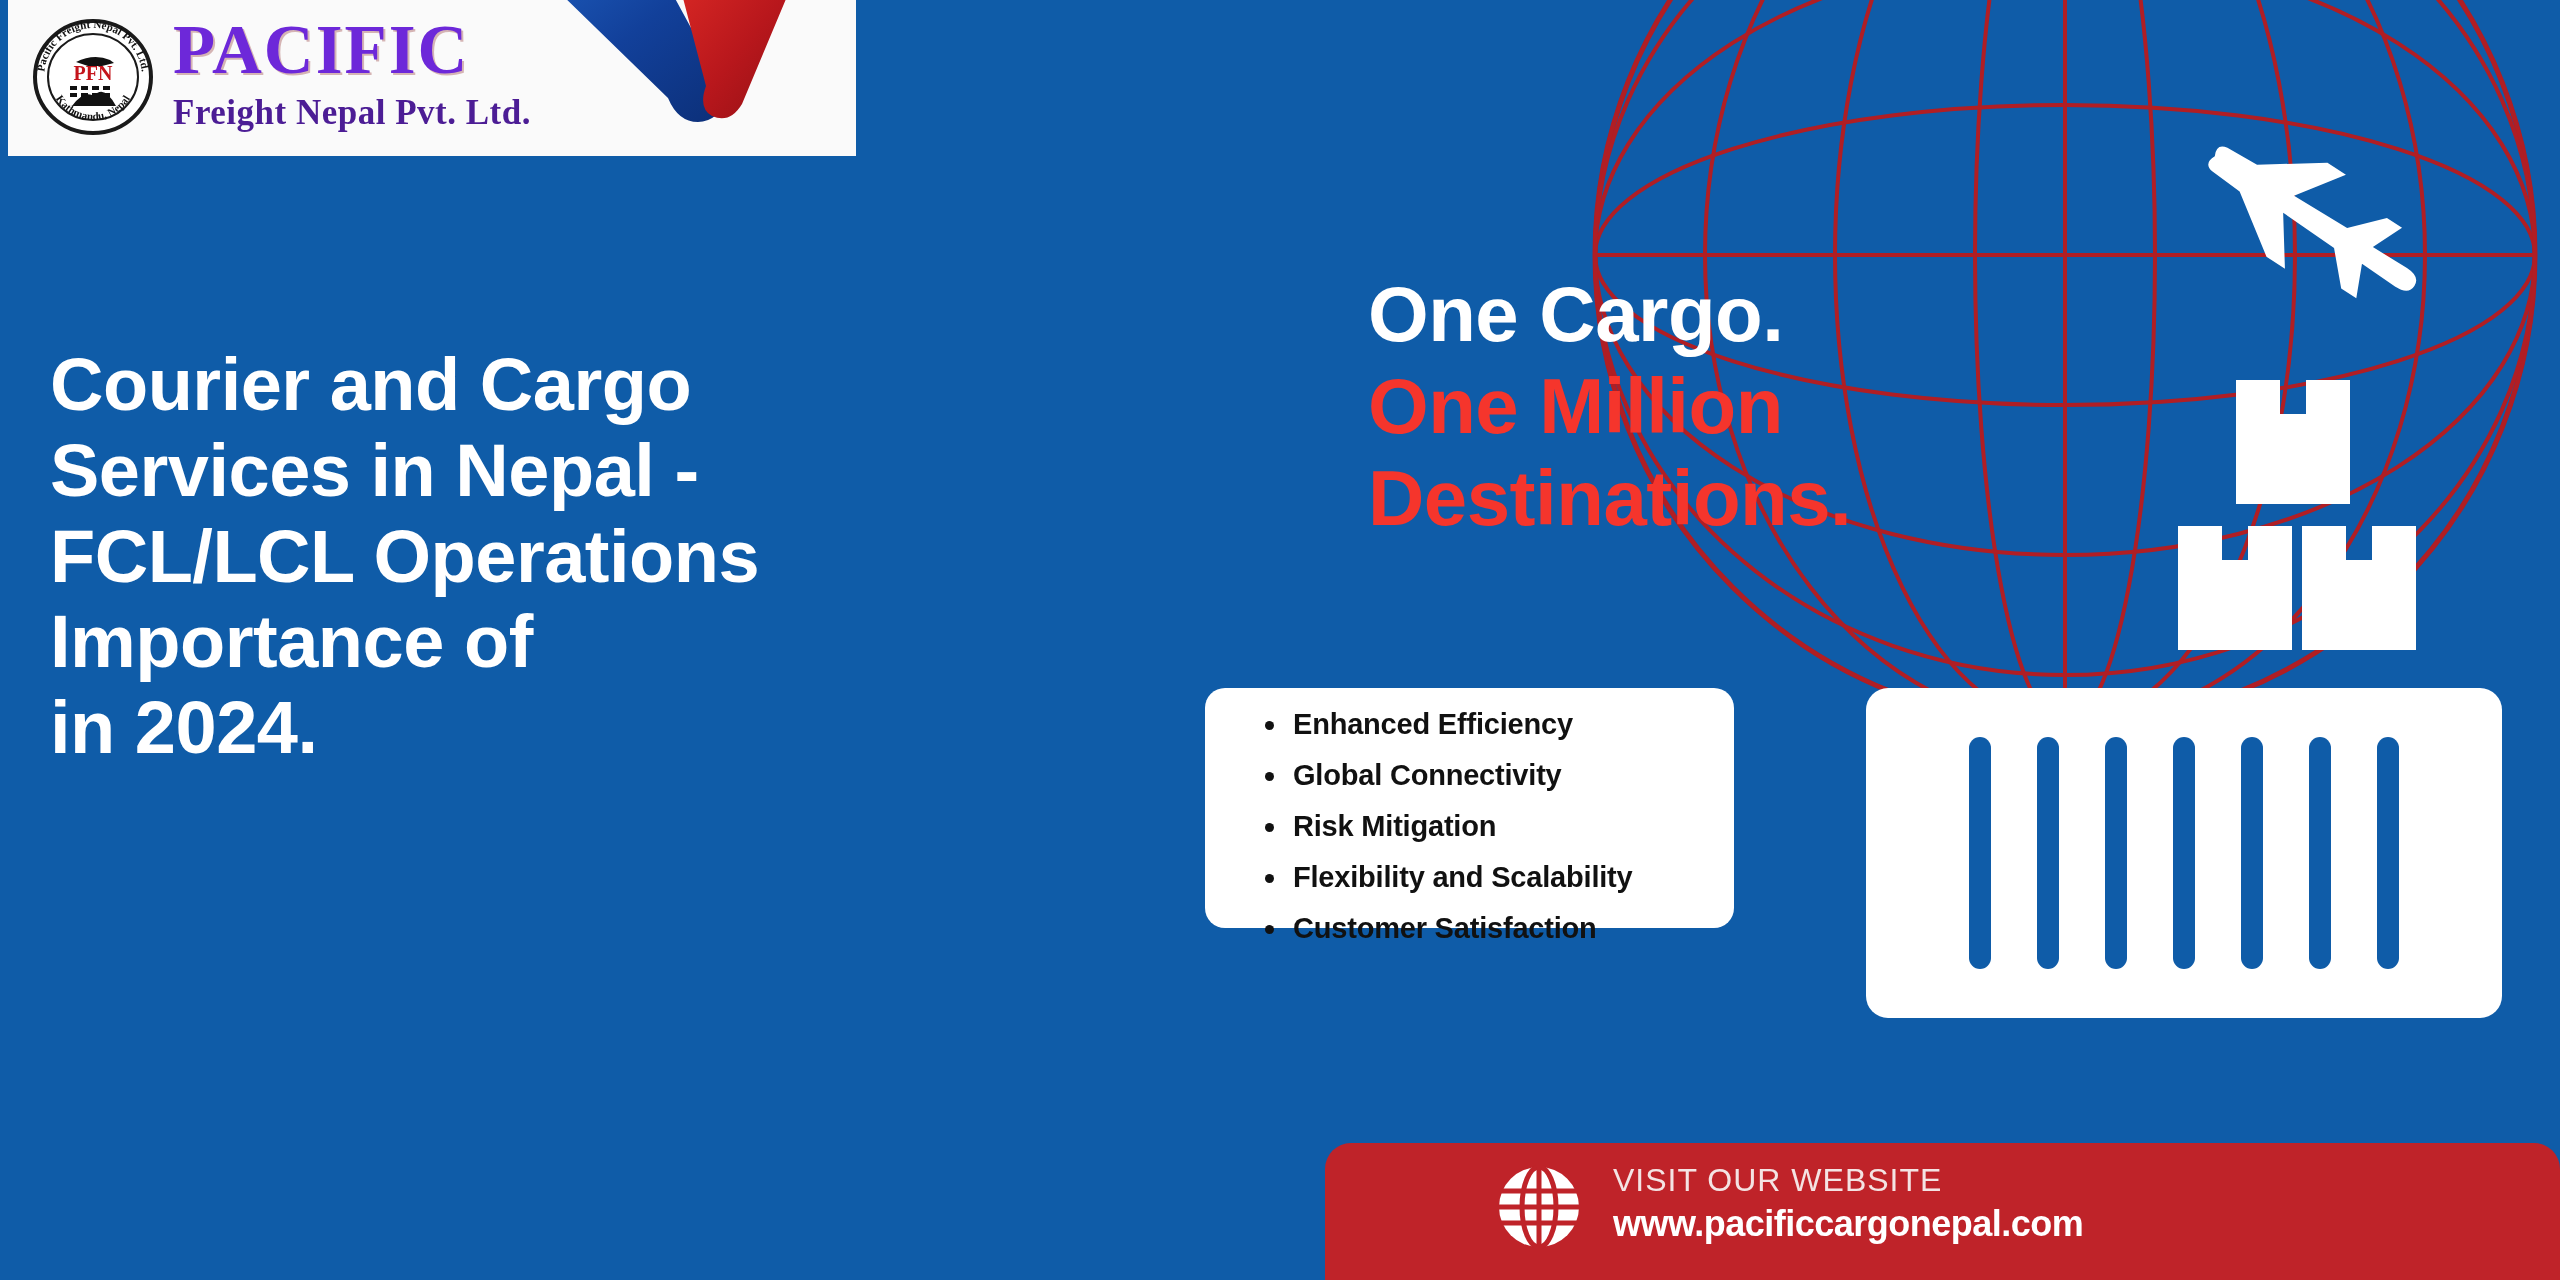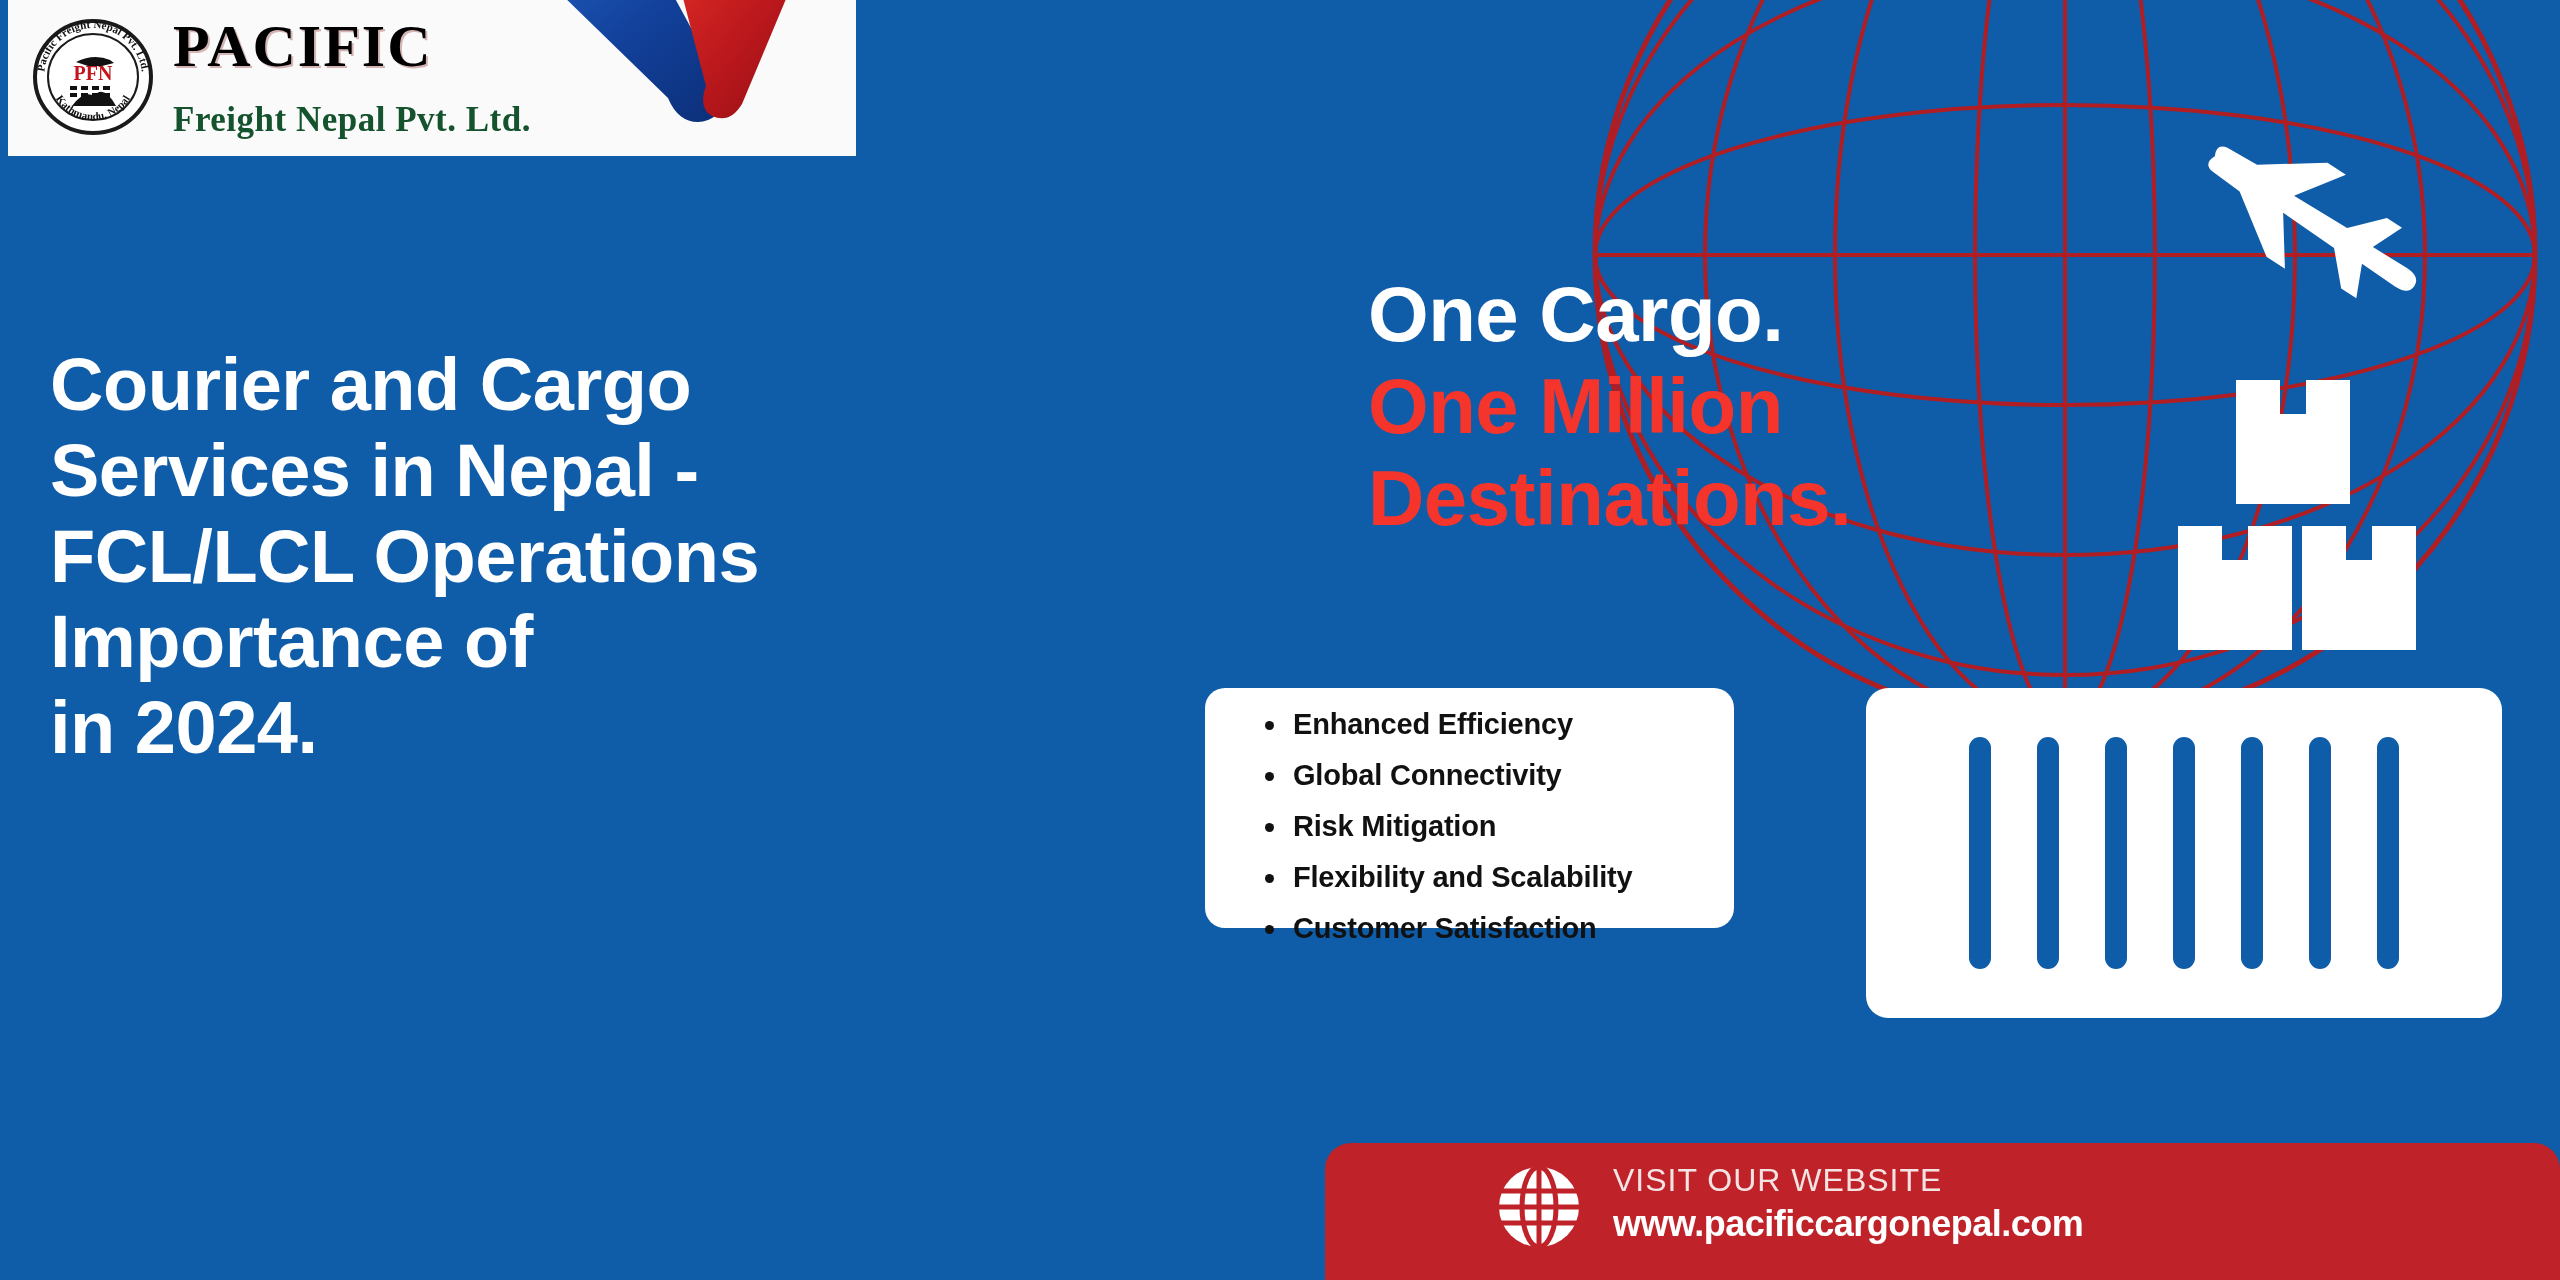--- a/index.html
+++ b/index.html
@@ -47,33 +47,33 @@
   .logo-seal svg { display:block; width:100%; height:100%; }
   .logo-words {
     position: absolute;
     left: 165px;
     top: 16px;
     width: 400px;
   }
   .logo-main {
     font-family: "Liberation Serif", serif;
     font-weight: bold;
-    font-size: 60px;
+    font-size: 69px;
     line-height: 1;
     letter-spacing: 2px;
-    color: #000000;
+    color: #6d28d9;
     text-shadow: 2px 2px 0 rgba(120,0,0,.28);
   }
   .logo-sub {
     font-family: "Liberation Serif", serif;
     font-weight: bold;
     font-size: 35px;
     line-height: 1;
-    margin-top: 26px;
-    color: #14532d;
+    margin-top: 10px;
+    color: #4c1d95;
     letter-spacing: .5px;
   }
   .logo-chevron {
     position: absolute;
     right: -6px;
     top: -14px;
     width: 330px;
     height: 190px;
   }
   .logo-chevron svg { display:block; width:100%; height:100%; }

